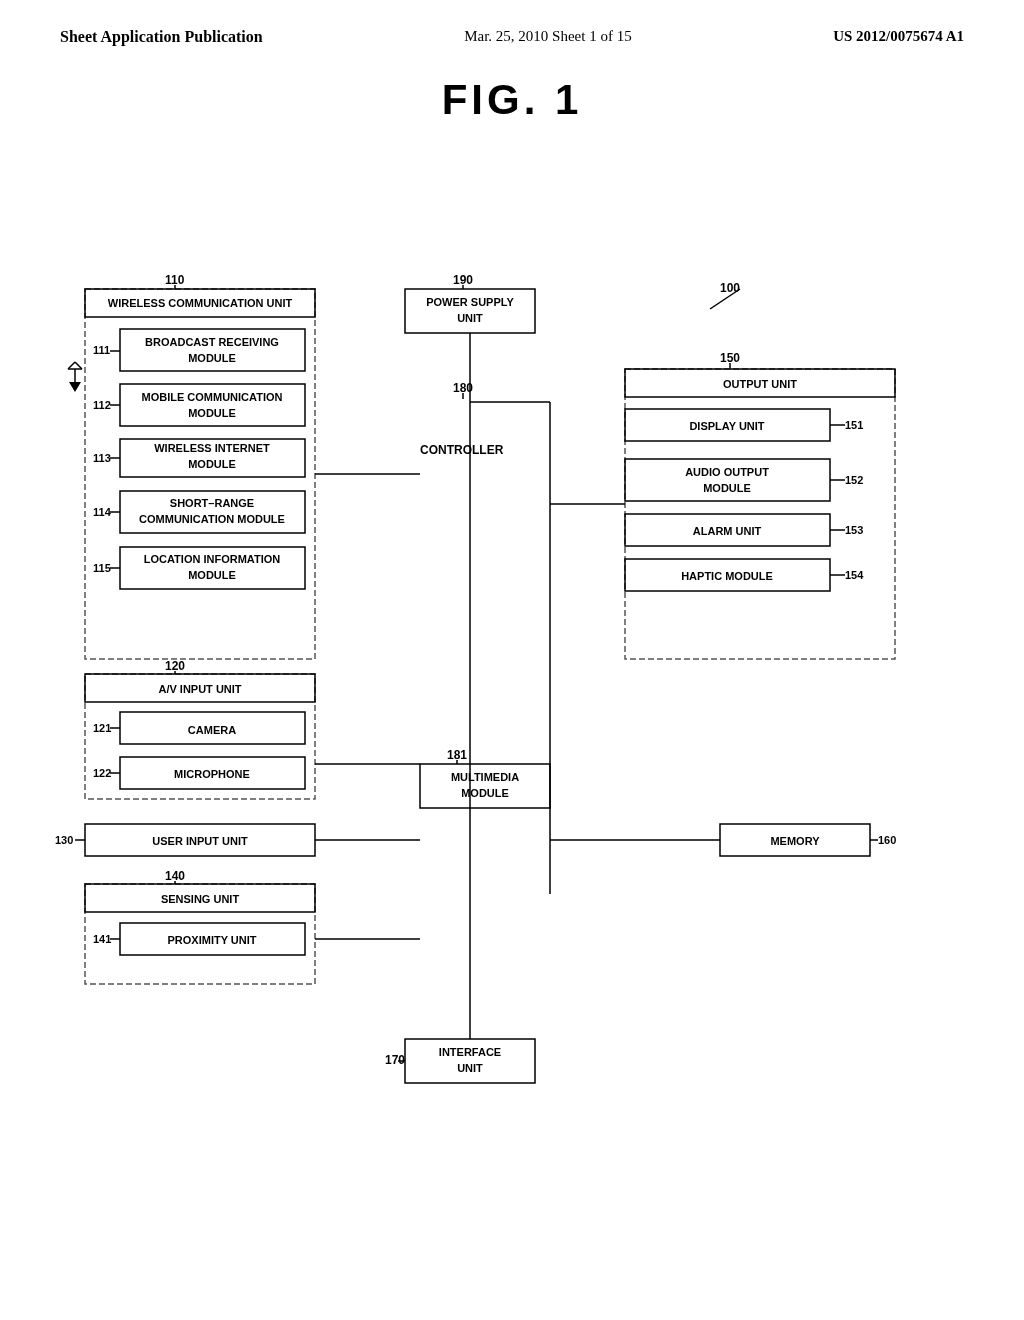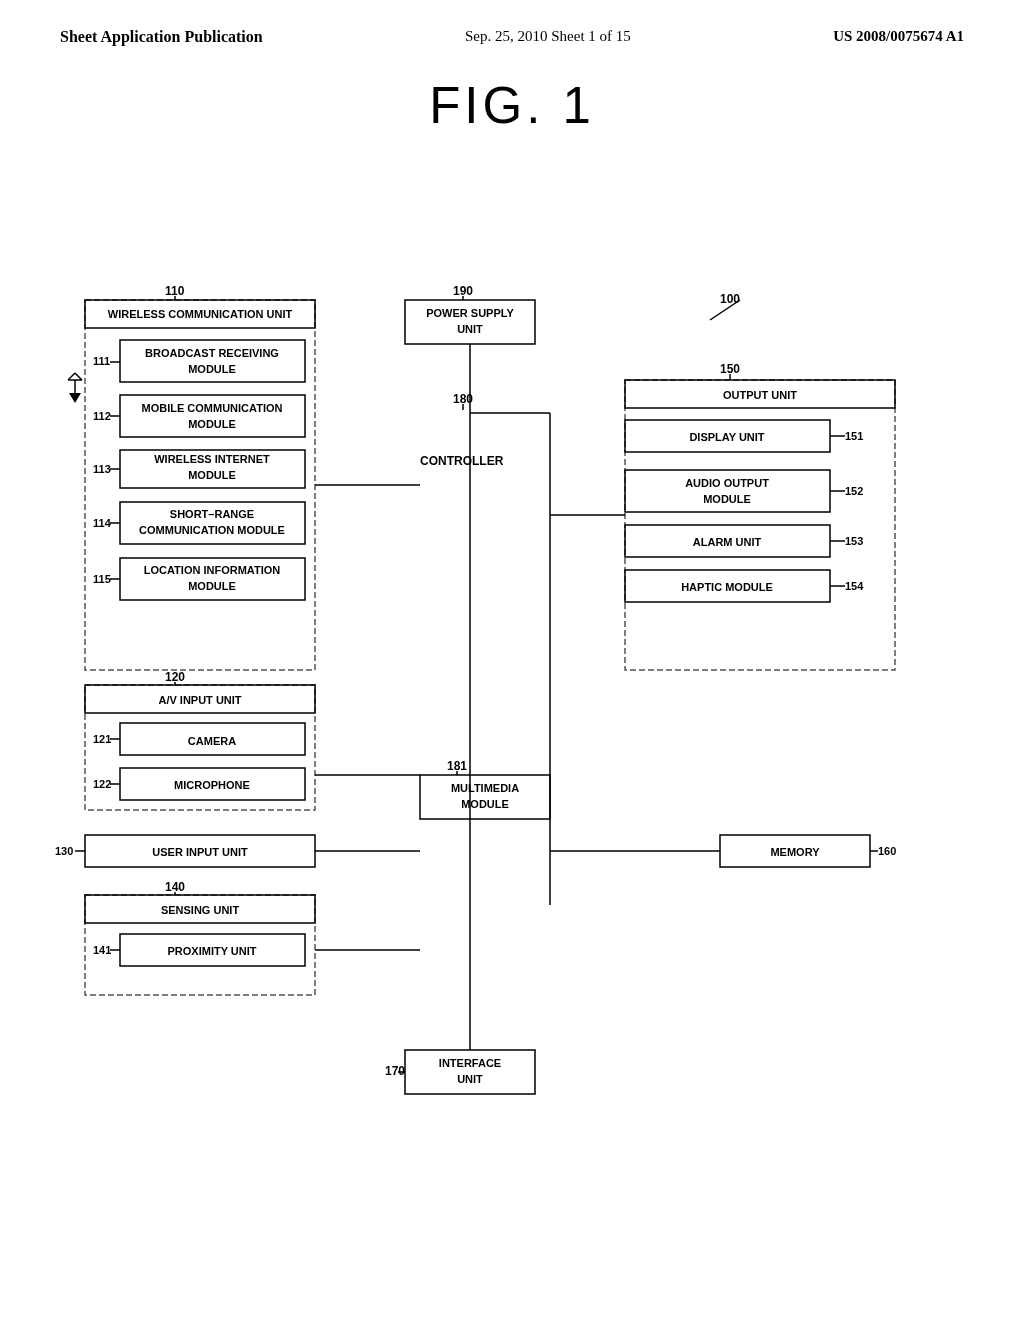--- a/index.html
+++ b/index.html
@@ -31,40 +31,40 @@
     }
 
     .header-right {
       font-size: 15px;
       font-weight: bold;
     }
 
     .fig-title {
       text-align: center;
       margin-top: 30px;
-      font-size: 51px;
-      font-weight: normal;
+      font-size: 42px;
+      font-weight: bold;
       letter-spacing: 4px;
       font-family: Arial, sans-serif;
     }
 
     .diagram-area {
       position: relative;
       width: 100%;
       height: 1100px;
       margin-top: 20px;
     }
   </style>
 </head>
 <body>
 
 <div class="page-header">
   <span class="header-left">Sheet Application Publication</span>
-  <span class="header-center">Sep. 25, 2010  Sheet 1 of 15</span>
-  <span class="header-right">US 2008/0075674 A1</span>
+  <span class="header-center">Mar. 25, 2010  Sheet 1 of 15</span>
+  <span class="header-right">US 2012/0075674 A1</span>
 </div>
 
 <div class="fig-title">FIG.   1</div>
 
 <div class="diagram-area">
   <svg width="1024" height="1100" xmlns="http://www.w3.org/2000/svg" style="position:absolute;top:0;left:0;">
 
     <rect x="85" y="145" width="230" height="370" fill="none" stroke="#555" stroke-width="1.5" stroke-dasharray="6,3"></rect>
 
     <text x="165" y="140" font-family="Arial,sans-serif" font-size="12" font-weight="bold">110</text>

